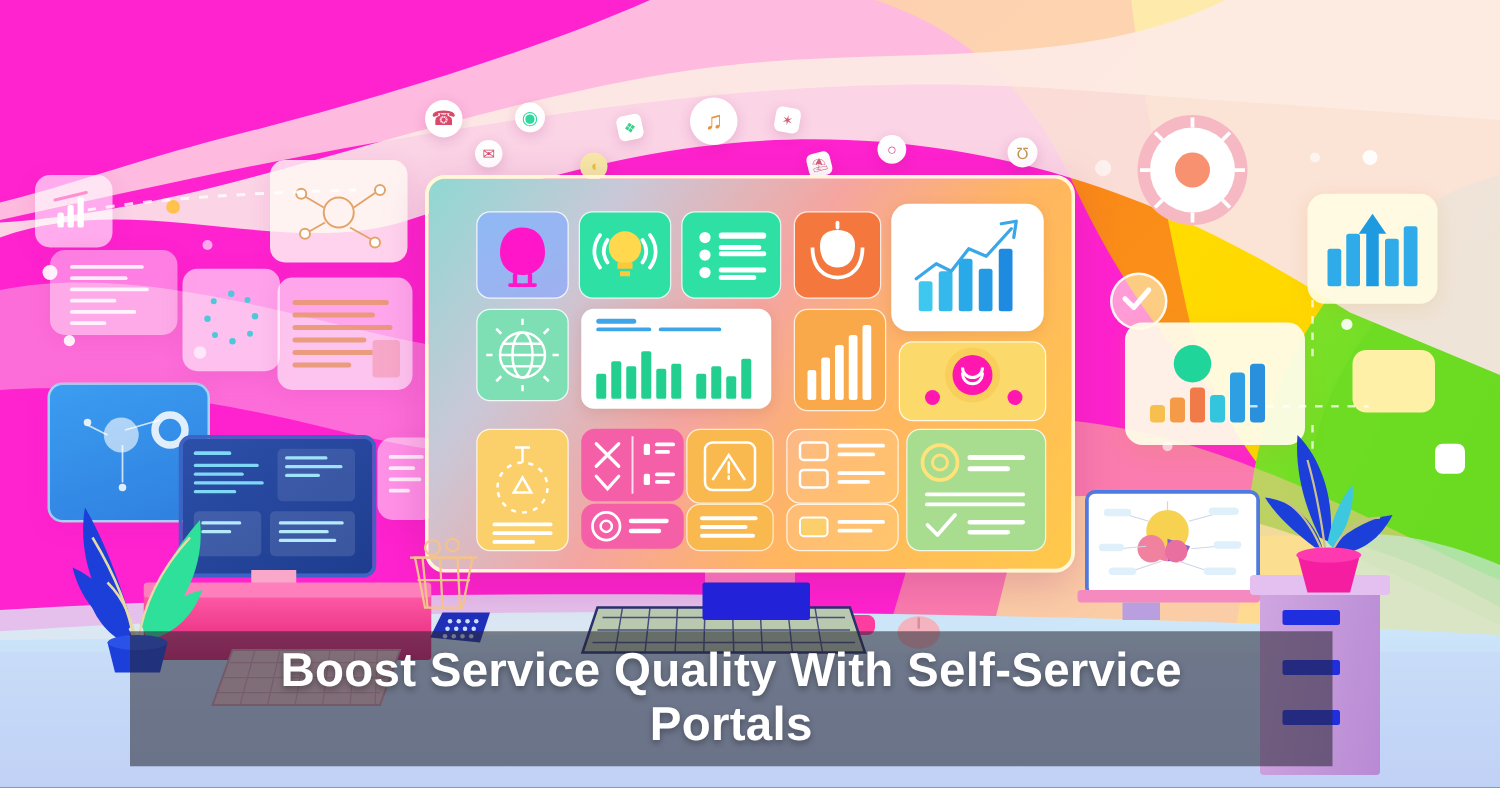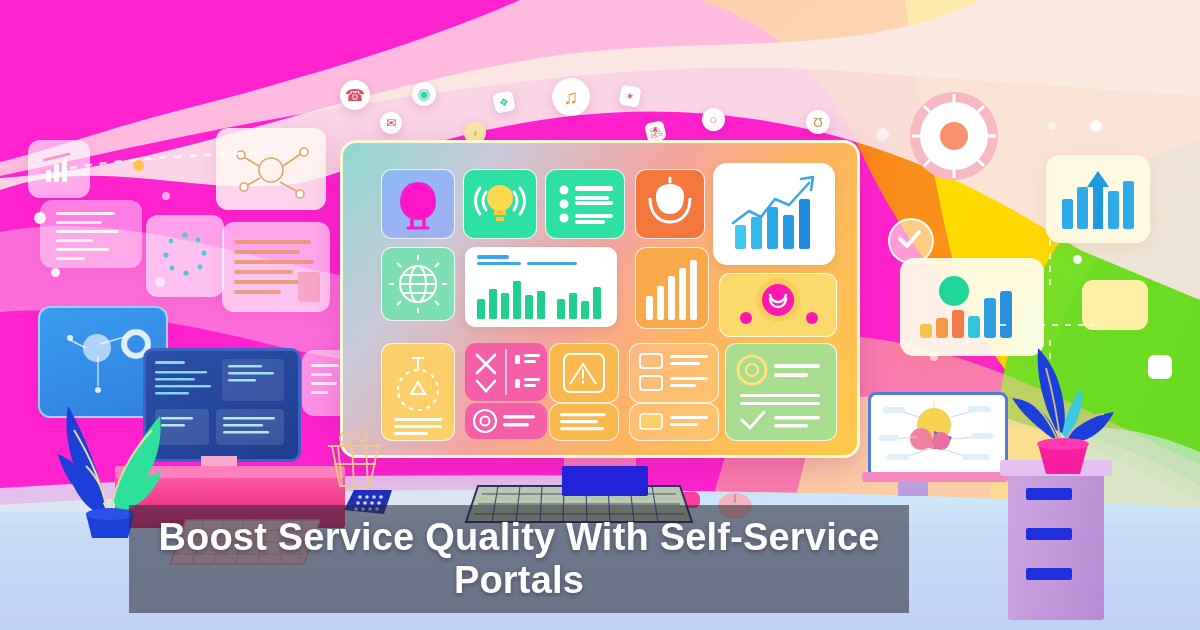--- a/index.html
+++ b/index.html
@@ -54,21 +54,21 @@
   #screen{position:absolute;inset:10px;}
   .tile{position:absolute;border-radius:11px;overflow:hidden;}
   .tile.ghost{border:1.5px solid rgba(255,255,255,.8);background:rgba(255,255,255,.18);}
   .tile.white{background:#fff;box-shadow:0 3px 10px rgba(120,60,20,.12);}
 
   .neck{position:absolute;left:50%;transform:translateX(-50%);bottom:-38px;width:72px;height:40px;background:linear-gradient(180deg,#ff86c6,#ff4fa8);}
   .base{position:absolute;left:50%;transform:translateX(-50%);bottom:-50px;width:200px;height:16px;border-radius:6px;background:#ff3fa0;}
 
   
   #overlay{
-    position:absolute;left:129px;top:505px;width:780px;height:108px;
+    position:absolute;left:104px;top:505px;width:962px;height:108px;
     background:rgba(40,40,52,.56);
     display:flex;align-items:center;justify-content:center;
   }
   #title{
     margin:0;text-align:center;color:#fff;
     font-size:38px;line-height:1.12;font-weight:bold;
     letter-spacing:.2px;
     text-shadow:0 2px 5px rgba(0,0,0,.32);
     font-family:"Liberation Sans","DejaVu Sans",sans-serif;
     max-width:860px;

